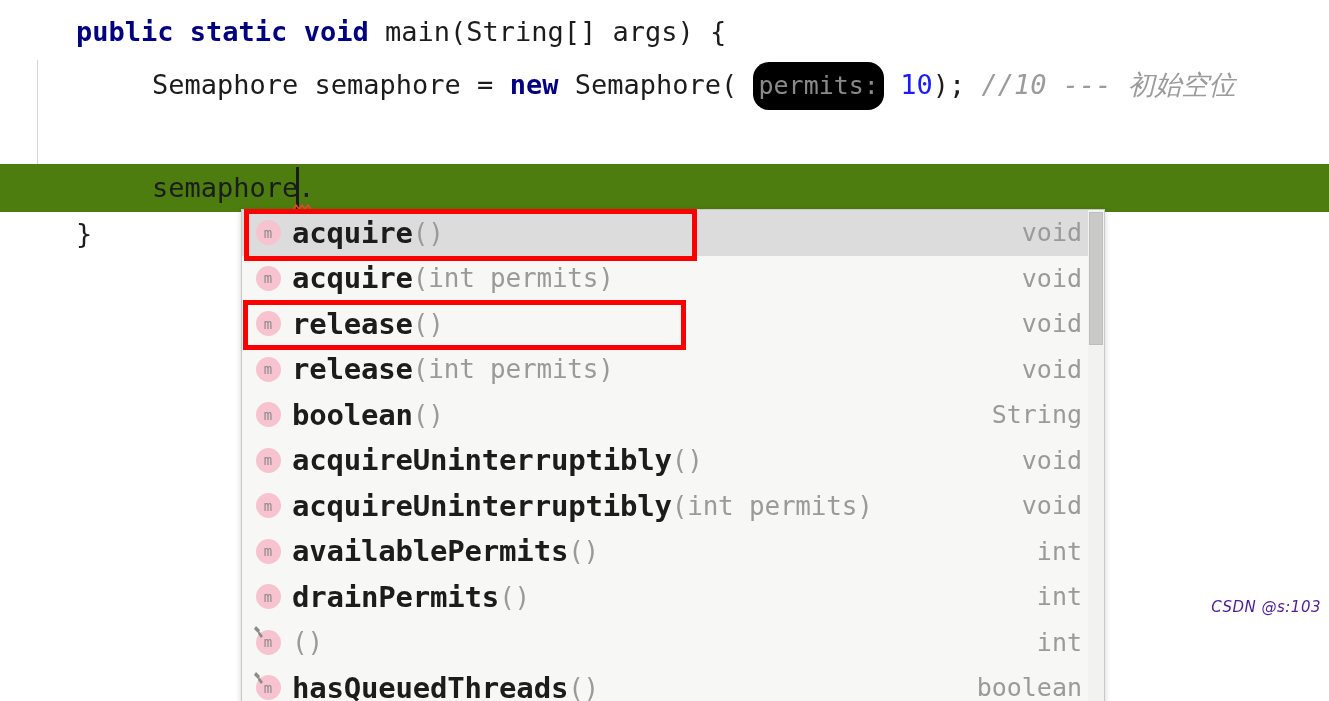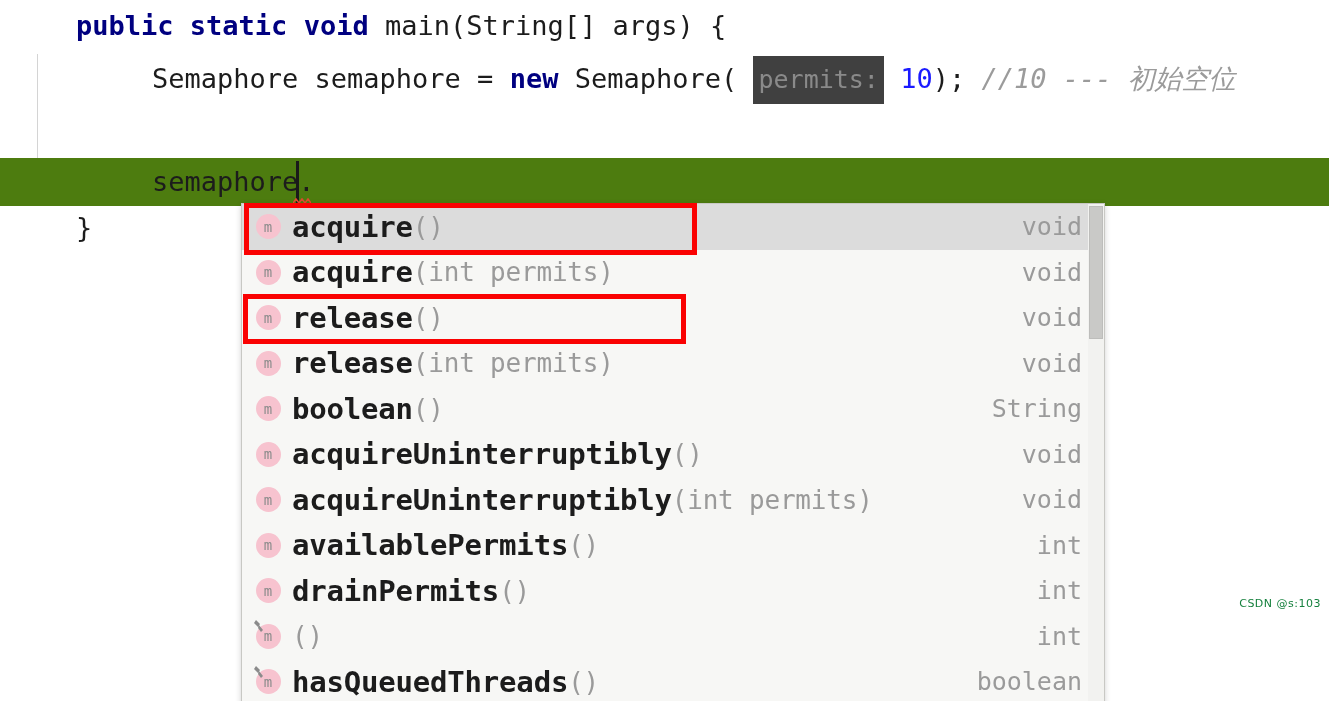--- a/index.html
+++ b/index.html
@@ -11,21 +11,21 @@
     width: 1329px;
     height: 701px;
     position: relative;
     overflow: hidden;
     font-family: "DejaVu Sans Mono", "Liberation Mono", monospace;
   }
 
   
   #editor {
     position: absolute;
-    left: 0; top: 6px;
+    left: 0; top: 12px;
     width: 1329px; height: 612px;
     background: #ffffff;
   }
 
   .code-line {
     position: absolute;
     left: 0;
     width: 1329px;
     height: 48px;
     line-height: 48px;
@@ -43,23 +43,23 @@
   .indent { display: inline-block; width: 76px; }
 
   .kw       { color: #000080; font-weight: bold; }
   .plain    { color: #1c1c1c; }
   .num      { color: #1a1aff; }
   .comment  { color: #9b9b9b; font-style: italic; margin-top: 43px; }
   .cjk      { font-family: "DejaVu Sans", "Liberation Sans", sans-serif; font-style: italic; color: #9b9b9b; }
 
   .hint-chip {
     display: inline-block;
-    background: #404040;
+    background: #000000;
     color: #8a8a8a;
-    border-radius: 0;
+    border-radius: 16px;
     padding: 0 5px;
     font-size: 25px;
   }
 
   
   #indent-guide {
     position: absolute;
     left: 37px; top: 48px;
     width: 1px; height: 148px;
     background: #d4d4d4;
@@ -188,23 +188,24 @@
   }
   #annot-acquire { left: 244px; top: 197px; width: 453px; height: 52px; }
   #annot-release { left: 243px; top: 288px; width: 443px; height: 50px; }
 
   
   #watermark {
     position: absolute;
     right: 8px;
     bottom: 8px;
     font-family: "DejaVu Sans", "Liberation Sans", sans-serif;
-    font-size: 11px;
-    color: #15803d;
+    font-size: 15px;
+    color: #4c1d95;
     letter-spacing: 0.5px;
+    font-style: italic;
   }
 </style>
 </head>
 <body>
 
 <div id="editor">
 
   <div id="indent-guide"></div>
 
   <div class="code-line" id="line1"><span class="indent"></span><span class="kw">public</span><span class="plain"> </span><span class="kw">static</span><span class="plain"> </span><span class="kw">void</span><span class="plain"> main(String[] args) {</span></div>

